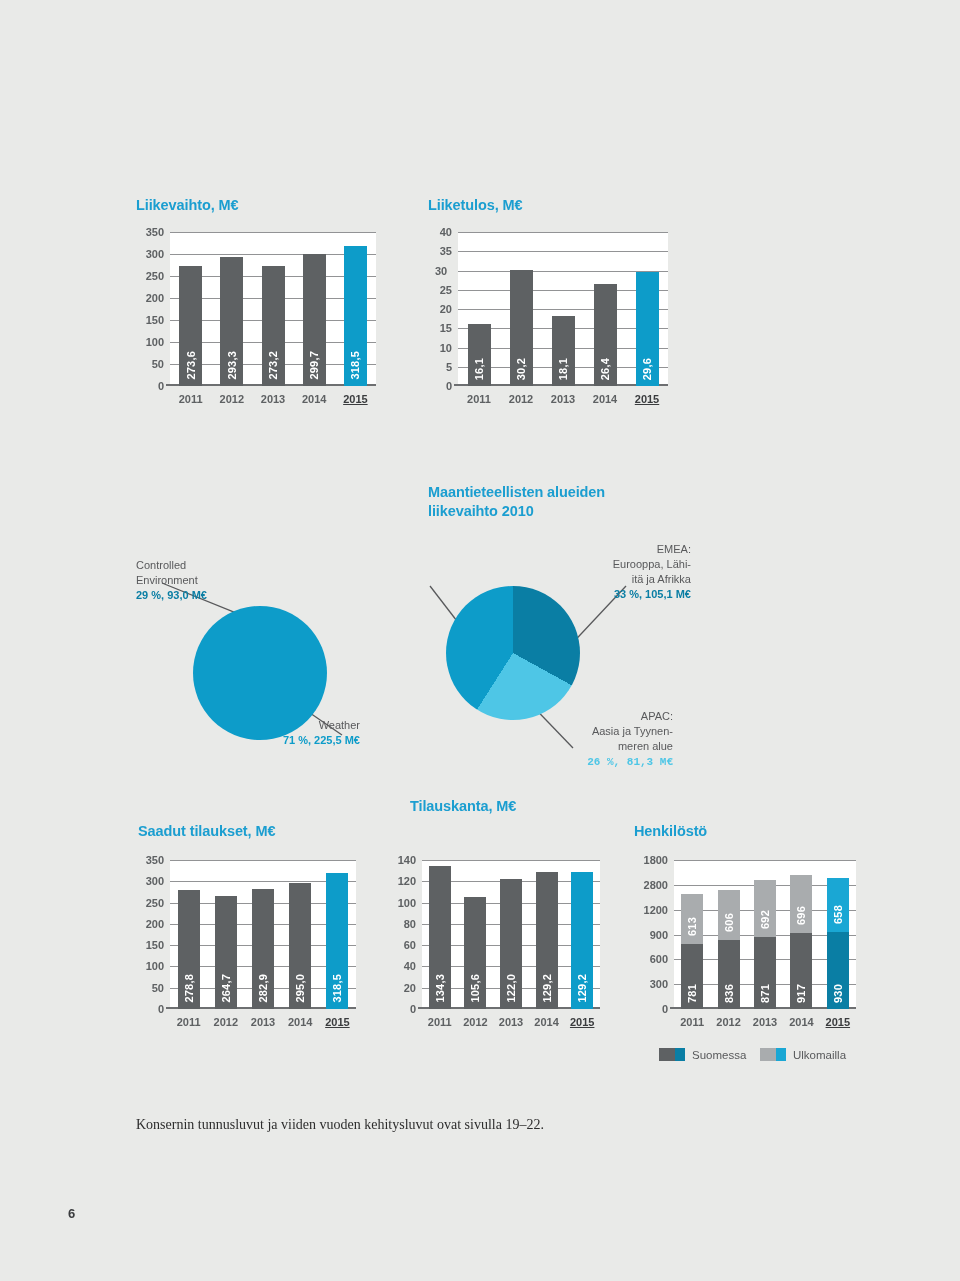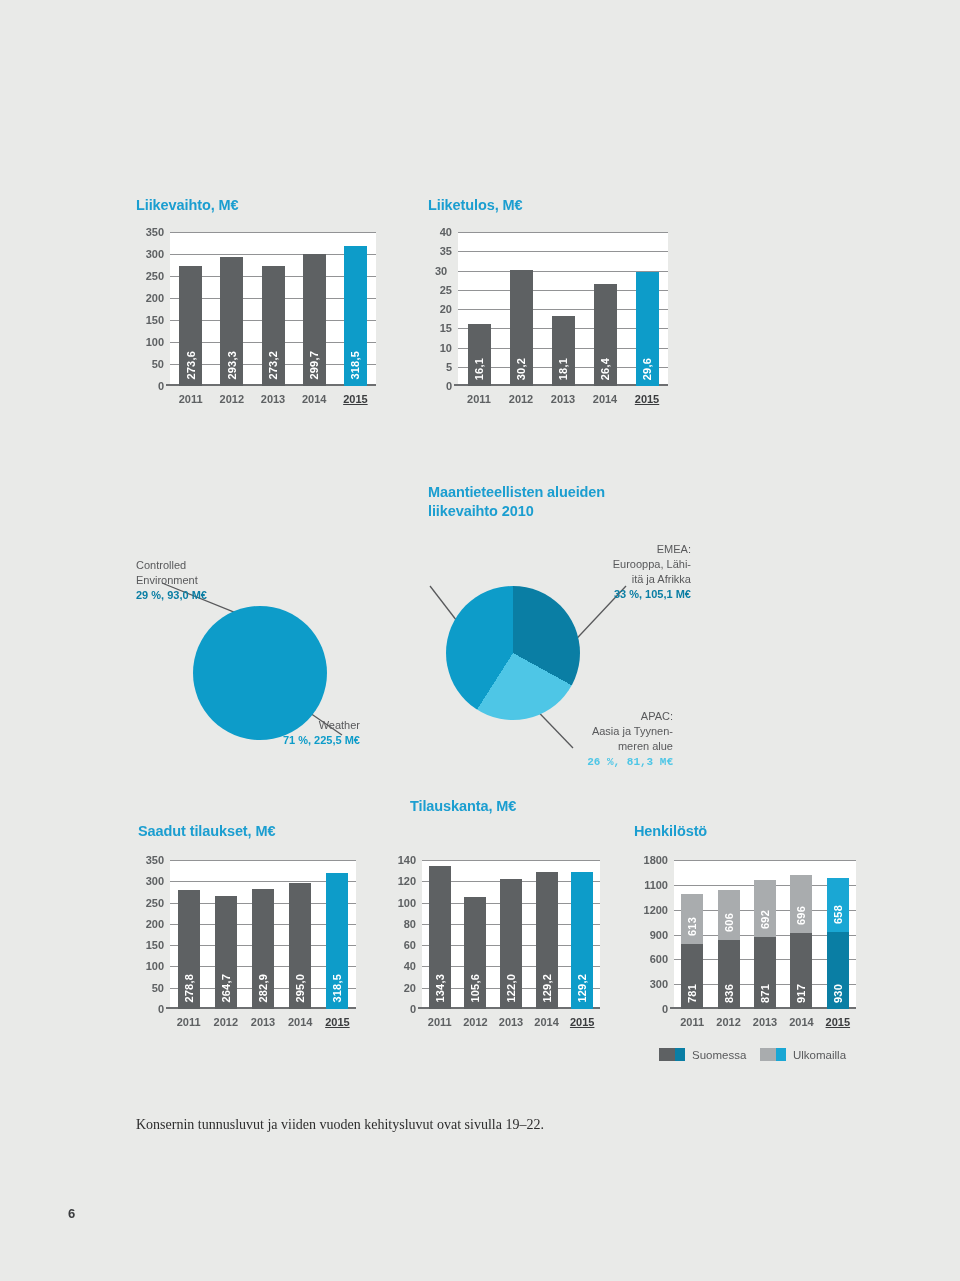--- a/index.html
+++ b/index.html
@@ -311,21 +311,21 @@
         </div>
         <div class="bar blue" style="left: 149.2px; width: 22px; height: 137.506px;">
           <span class="val">129,2</span>
         </div>
       </div>
     </div>
 
   <div class="sec-title" style="left:634px; top:822px;">Henkilöstö</div>
   <div class="chart" id="c-henkilosto" style="left:634px; top:860px; width:222px; height:175px;">
       <div class="ytick" style="top: 0px; right: 188px; width: 32px;">1800</div>
-      <div class="ytick" style="top: 24.8333px; right: 188px; width: 32px;">1100</div>
+      <div class="ytick" style="top: 24.8333px; right: 188px; width: 32px;">2800</div>
       <div class="ytick" style="top: 49.6667px; right: 188px; width: 32px;">1200</div>
       <div class="ytick" style="top: 74.5px; right: 188px; width: 32px;">900</div>
       <div class="ytick" style="top: 99.3333px; right: 188px; width: 32px;">600</div>
       <div class="ytick" style="top: 124.167px; right: 188px; width: 32px;">300</div>
       <div class="ytick" style="top: 149px; right: 188px; width: 32px;">0</div>
       <div class="xtick" style="left: 58.2px; top: 156px;">2011</div>
       <div class="xtick" style="left: 94.6px; top: 156px;">2012</div>
       <div class="xtick" style="left: 131px; top: 156px;">2013</div>
       <div class="xtick" style="left: 167.4px; top: 156px;">2014</div>
       <div class="xtick cur" style="left: 203.8px; top: 156px;">2015</div>

